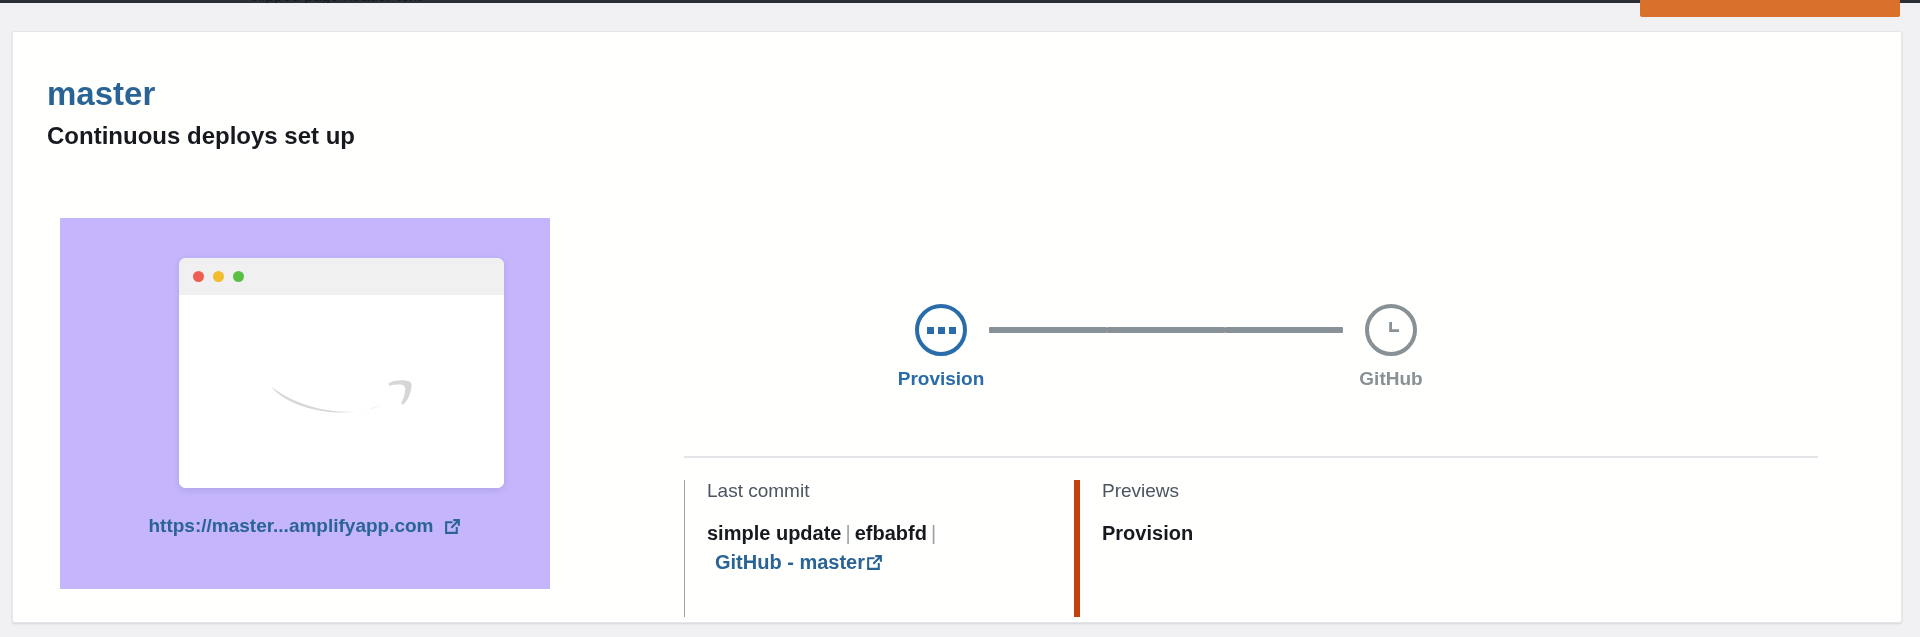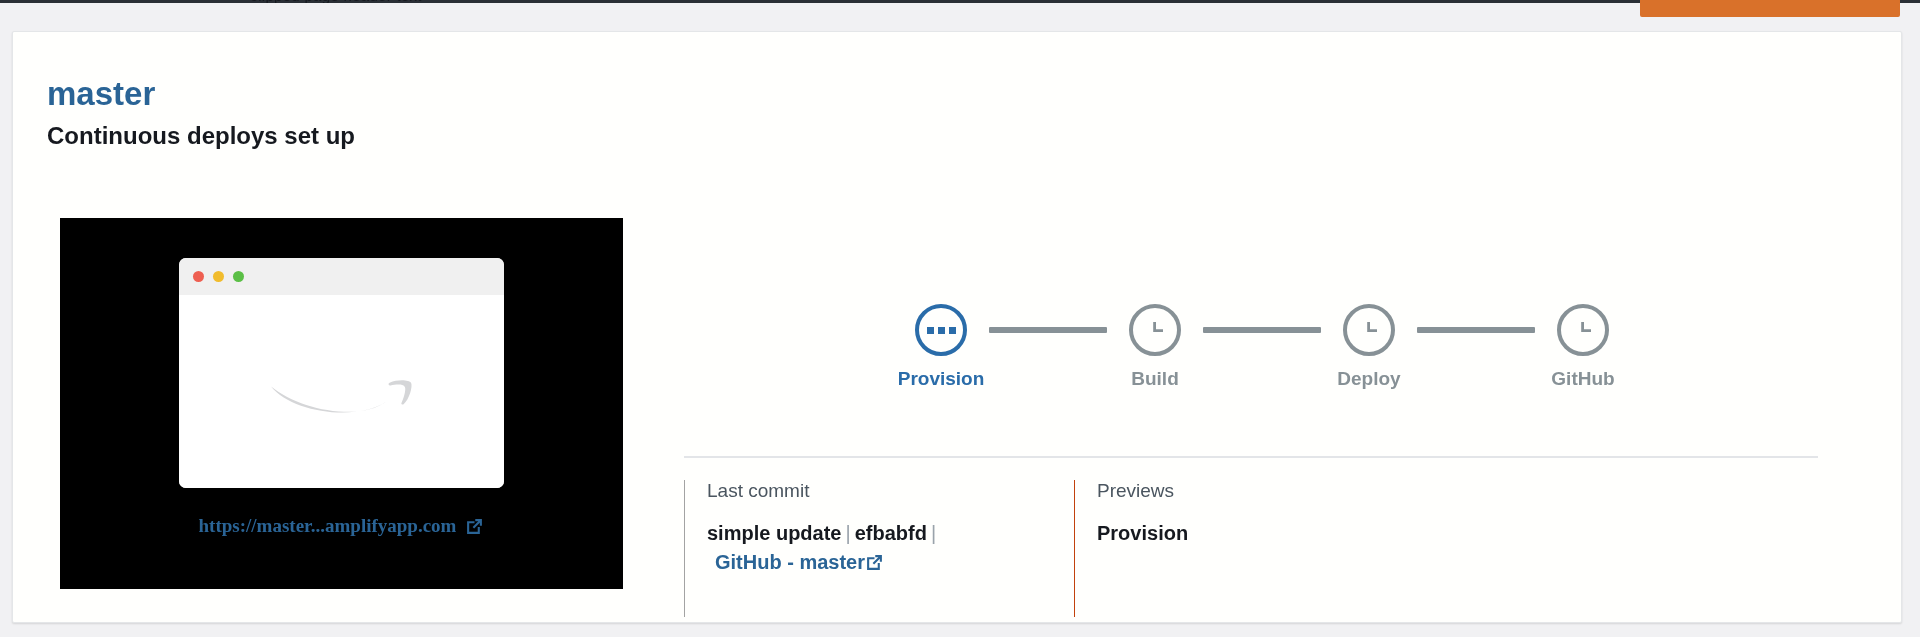--- a/index.html
+++ b/index.html
@@ -87,24 +87,23 @@
     color: #16191f;
     margin-top: 10px;
     line-height: 1.2;
   }
 
   
   .thumb-panel {
     position: absolute;
     left: 47px;
     top: 186px;
-    width: 563px;
+    width: 490px;
     height: 371px;
-    background: #000000;
-    font-family: Liberation Serif, serif;
+    background: #c4b5fd;
   }
   .browser-mock {
     position: absolute;
     left: 119px;
     top: 40px;
     width: 325px;
     height: 230px;
     background: #ffffff;
     border-radius: 7px;
     box-shadow: 0 2px 7px rgba(0,0,0,0.10);
@@ -205,21 +204,21 @@
     top: 448px;
     width: 1134px;
     display: flex;
   }
   .info-col {
     padding: 0 0 0 12px;
     flex: 0 0 auto;
   }
   .info-col.deployment { width: 375px; }
   .info-col.commit { width: 390px; border-left: 1px solid #a3a3a3; padding-left: 22px; }
-  .info-col.previews { width: 369px; border-left: 1px solid #c2410c; padding-left: 22px; }
+  .info-col.previews { width: 369px; border-left: 6px solid #c2410c; padding-left: 22px; }
   .info-label {
     font-size: 19px;
     color: #4a555f;
     line-height: 1.2;
   }
   .info-value {
     margin-top: 16px;
     font-size: 20px;
     font-weight: 700;
     color: #16191f;
@@ -286,39 +285,23 @@
             <i></i>
             <i></i>
             <i></i>
           </span>
       </div>
       <div class="stage-label">Provision</div>
     </div>
 
     <div class="connector"></div>
 
-    <div class="stage">
-      <div class="stage-circle">
-        <svg class="clock-glyph" viewBox="0 0 26 26">
-          <path d="M11.2 5 H14 V12.2 H21 V15 H11.2 Z" fill="#879196"></path>
-        </svg>
-      </div>
-      <div class="stage-label">Build</div>
-    </div>
 
     <div class="connector"></div>
 
-    <div class="stage">
-      <div class="stage-circle">
-        <svg class="clock-glyph" viewBox="0 0 26 26">
-          <path d="M11.2 5 H14 V12.2 H21 V15 H11.2 Z" fill="#879196"></path>
-        </svg>
-      </div>
-      <div class="stage-label">Deploy</div>
-    </div>
 
     <div class="connector"></div>
 
     <div class="stage">
       <div class="stage-circle">
         <svg class="clock-glyph" viewBox="0 0 26 26">
           <path d="M11.2 5 H14 V12.2 H21 V15 H11.2 Z" fill="#879196"></path>
         </svg>
       </div>
       <div class="stage-label">GitHub</div>

